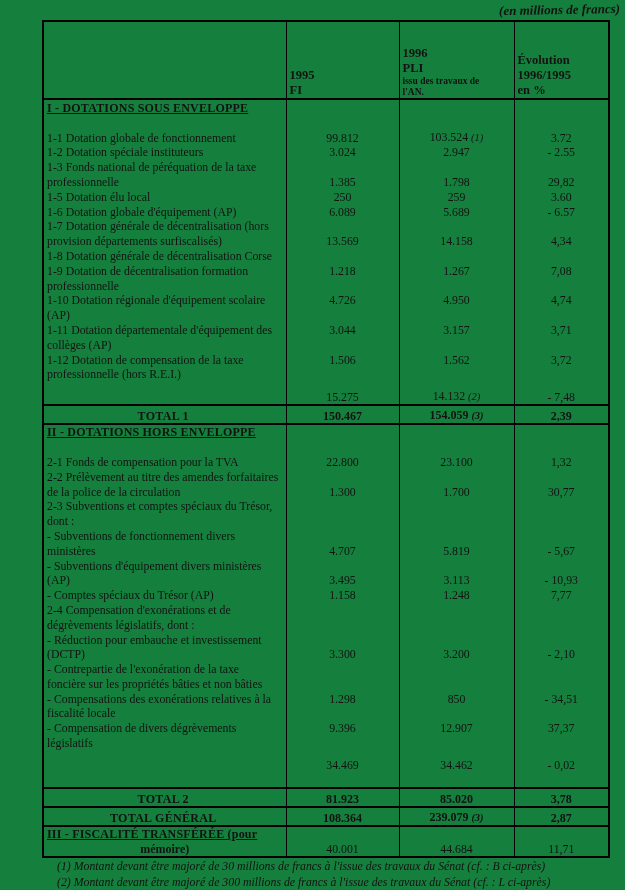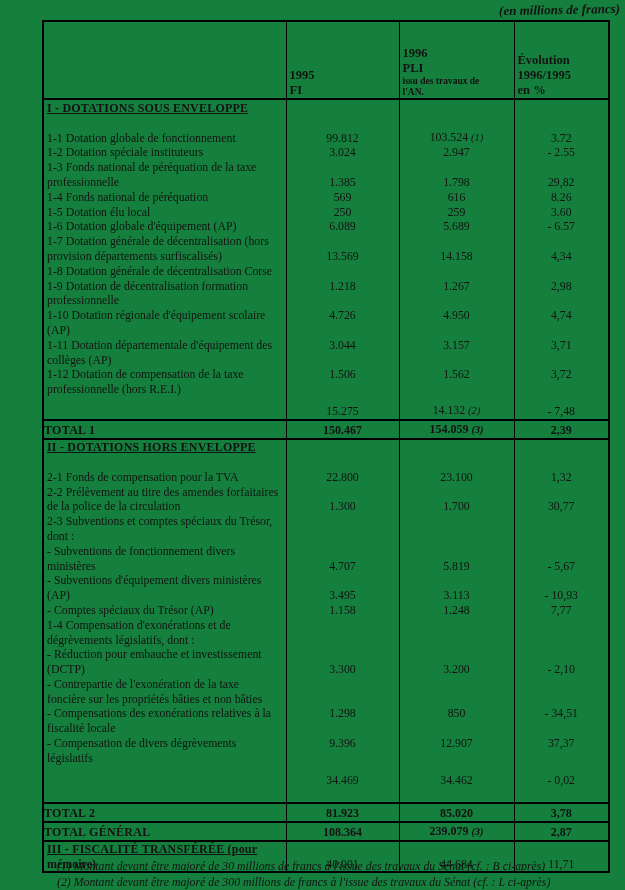--- a/index.html
+++ b/index.html
@@ -49,29 +49,29 @@
   }
   td.c-label{text-align:left;padding-left:5px;}
   td.c-label.ind{}
   td.c-num{text-align:center;}
   tr.sec td.c-label .sec-text{
     font-weight:bold;
     text-decoration:underline;
     font-size:12px;
     letter-spacing:.2px;
   }
-  tr.sec2 td.c-label{font-weight:bold;font-size:12px;}
+  tr.sec2 td.c-label{font-weight:bold;font-size:12px;text-align:center;}
   tr.tot td{
     border-top:2px solid #000;
     border-bottom:2px solid #000;
     font-weight:bold;
     height:17px;
     font-size:12px;
   }
-  tr.tot td.c-label{text-align:left;padding-left:0;letter-spacing:.3px;}
+  tr.tot td.c-label{text-align:center;padding-left:0;letter-spacing:.3px;}
   tr.blank td{height:14.8px;}
   tr.spacer td{height:7px;}
   .fnmark{font-style:italic;font-size:10.5px;}
   .footnotes{
     position:absolute;left:57px;top:859px;width:575px;
     font-style:italic;
     font-size:11.8px;
     line-height:15.5px;
   }
 </style>
@@ -140,26 +140,20 @@
           <td class="c-num"></td>
           <td class="c-num"></td>
         </tr>
         <tr class="row">
           <td class="c-label">professionnelle</td>
           <td class="c-num">1.385</td>
           <td class="c-num">1.798</td>
           <td class="c-num">29,82</td>
         </tr>
         <tr class="row">
-          <td class="c-label">1-4 Fonds national de péréquation</td>
-          <td class="c-num">569</td>
-          <td class="c-num">616</td>
-          <td class="c-num">8.26</td>
-        </tr>
-        <tr class="row">
           <td class="c-label">1-5 Dotation élu local</td>
           <td class="c-num">250</td>
           <td class="c-num">259</td>
           <td class="c-num">3.60</td>
         </tr>
         <tr class="row">
           <td class="c-label">1-6 Dotation globale d'équipement (AP)</td>
           <td class="c-num">6.089</td>
           <td class="c-num">5.689</td>
           <td class="c-num">- 6.57</td>
@@ -179,21 +173,21 @@
         <tr class="row">
           <td class="c-label">1-8 Dotation générale de décentralisation Corse</td>
           <td class="c-num"></td>
           <td class="c-num"></td>
           <td class="c-num"></td>
         </tr>
         <tr class="row">
           <td class="c-label">1-9 Dotation de décentralisation formation</td>
           <td class="c-num">1.218</td>
           <td class="c-num">1.267</td>
-          <td class="c-num">2,98</td>
+          <td class="c-num">7,08</td>
         </tr>
         <tr class="row">
           <td class="c-label">professionnelle</td>
           <td class="c-num"></td>
           <td class="c-num"></td>
           <td class="c-num"></td>
         </tr>
         <tr class="row">
           <td class="c-label">1-10 Dotation régionale d'équipement scolaire</td>
           <td class="c-num">4.726</td>
@@ -314,21 +308,21 @@
           <td class="c-num">3.113</td>
           <td class="c-num">- 10,93</td>
         </tr>
         <tr class="row">
           <td class="c-label ind">- Comptes spéciaux du Trésor (AP)</td>
           <td class="c-num">1.158</td>
           <td class="c-num">1.248</td>
           <td class="c-num">7,77</td>
         </tr>
         <tr class="row">
-          <td class="c-label">1-4 Compensation d'exonérations et de</td>
+          <td class="c-label">2-4 Compensation d'exonérations et de</td>
           <td class="c-num"></td>
           <td class="c-num"></td>
           <td class="c-num"></td>
         </tr>
         <tr class="row">
           <td class="c-label">dégrèvements législatifs, dont :</td>
           <td class="c-num"></td>
           <td class="c-num"></td>
           <td class="c-num"></td>
         </tr>

